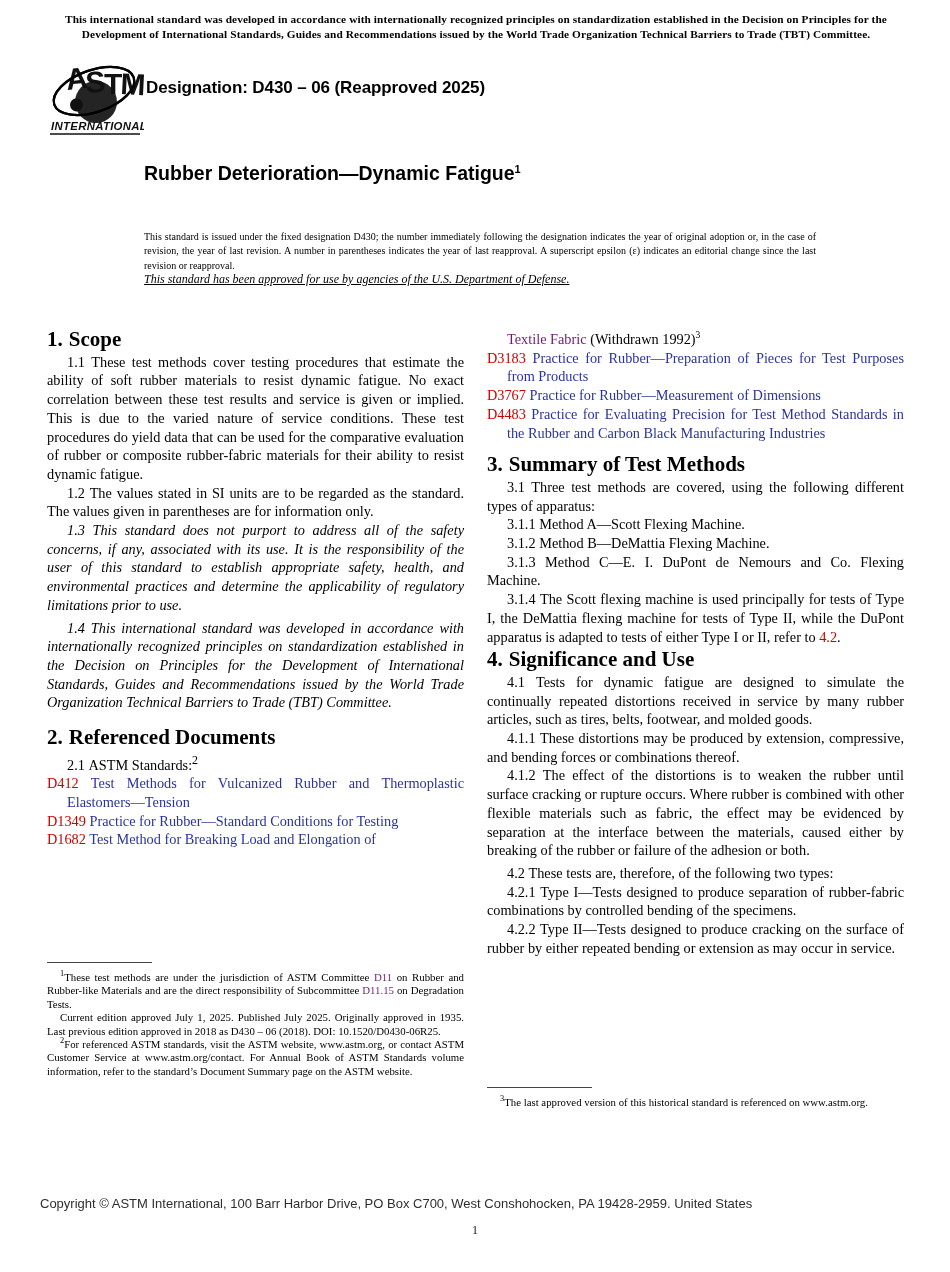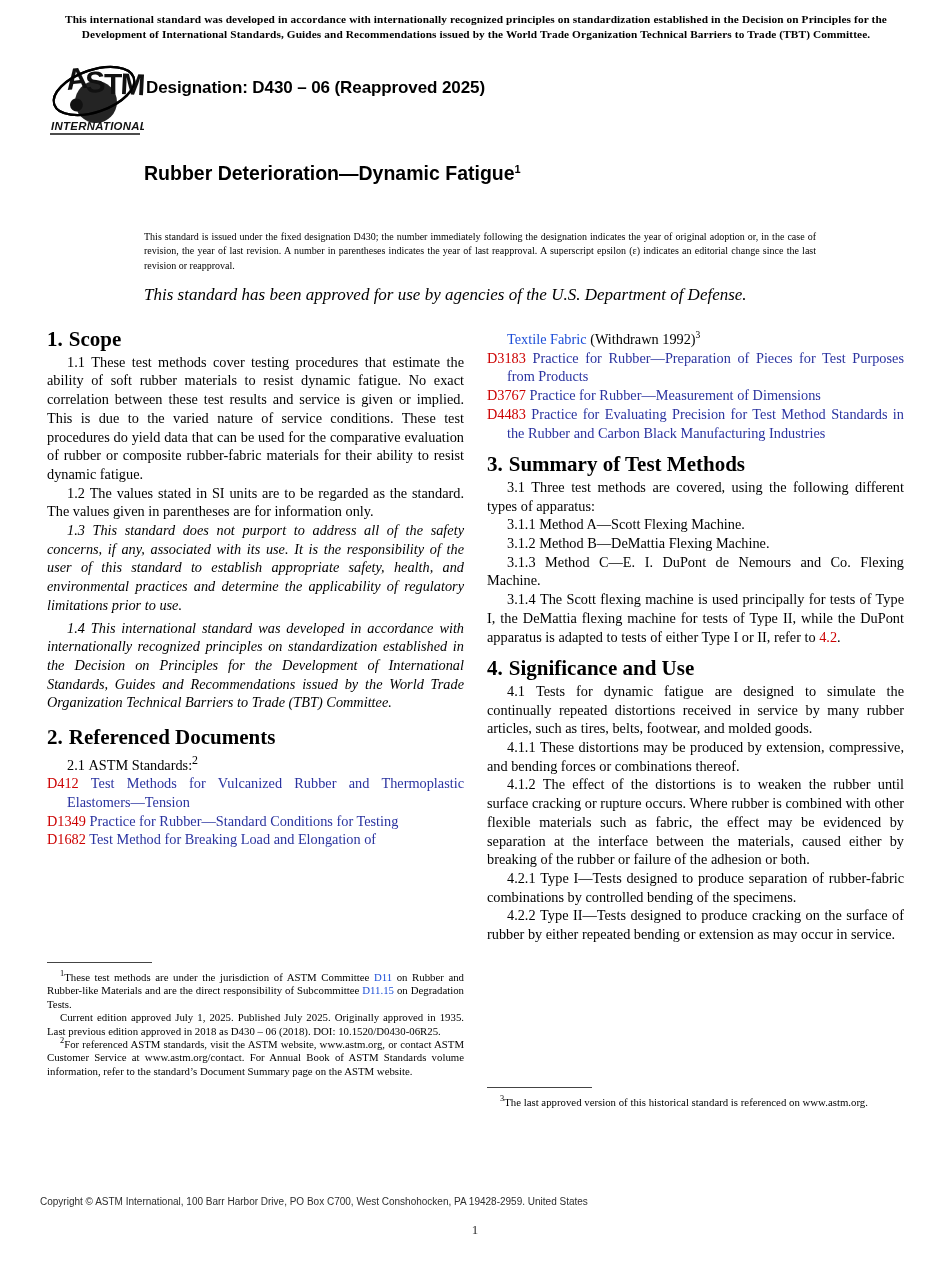--- a/index.html
+++ b/index.html
@@ -79,25 +79,26 @@
     left: 144px;
     top: 230px;
     width: 672px;
     font-size: 10px;
     line-height: 14.4px;
     text-align: justify;
   }
   .dod-note {
     position: absolute;
     left: 144px;
-    top: 288px;
+    top: 272px;
     width: 672px;
-    font-size: 17px;
+    font-size: 12px;
     font-style: italic;
     line-height: 14px;
+    text-decoration: underline;
   }
 
   
   .col {
     position: absolute;
     top: 330px;
     width: 417px;
     font-size: 14.3px;
     line-height: 18.7px;
     text-align: justify;
@@ -122,21 +123,21 @@
     text-align: justify;
     -webkit-hyphens: auto;
     hyphens: auto;
   }
   p.para.ital { font-style: italic; }
   p.gap { }
   p.gap-sm { margin-top: 4px; }
 
   .it { }
   .red  { color: #cc0000; }
-  .blue { color: #1d4ed8; }
+  .blue { color: #701a75; }
 
   
   .refitem {
     margin: 0;
     padding: 0 0 0 20px;
     text-indent: -20px;
     text-align: justify;
     color: #2a33a0;
   }
   .refitem .code { color: #cc0000; }
@@ -166,21 +167,21 @@
   }
   .footnotes sup { font-size: 8.4px; vertical-align: super; line-height: 0; }
 
   
   .copyright {
     position: absolute;
     left: 40px;
     top: 1196px;
     width: 870px;
     font-family: "Liberation Sans", "DejaVu Sans", sans-serif;
-    font-size: 10px;
+    font-size: 13px;
     color: #2e2e2e;
   }
   .pagenum {
     position: absolute;
     left: 0;
     top: 1222px;
     width: 950px;
     text-align: center;
     font-size: 13px;
     color: #2e2e2e;
@@ -315,36 +316,39 @@
     </p>
 
     <p class="para">
       <span>3.1.3</span>&nbsp;<span class="it">Method C</span><span>—E. I. DuPont de Nemours and Co. Flexing Machine.</span>
     </p>
 
     <p class="para">
       <span>3.1.4</span>&nbsp;<span>The Scott flexing machine is used principally for tests of Type I, the DeMattia flexing machine for tests of Type II, while the DuPont apparatus is adapted to tests of either Type I or II, refer to </span><span class="red">4.2</span><span>.</span>
     </p>
 
-    <h2 class="sec" style="margin-top:13px">
+    <h2 class="sec" style="margin-top:4px">
       <span class="num">4.</span><span>Significance and Use</span>
     </h2>
 
     <p class="para gap-sm">
       <span>4.1</span>&nbsp;<span>Tests for dynamic fatigue are designed to simulate the continually repeated distortions received in service by many rubber articles, such as tires, belts, footwear, and molded goods.</span>
     </p>
 
     <p class="para">
       <span>4.1.1</span>&nbsp;<span>These distortions may be produced by extension, compressive, and bending forces or combinations thereof.</span>
     </p>
 
     <p class="para">
       <span>4.1.2</span>&nbsp;<span>The effect of the distortions is to weaken the rubber until surface cracking or rupture occurs. Where rubber is combined with other flexible materials such as fabric, the effect may be evidenced by separation at the interface between the materials, caused either by breaking of the rubber or failure of the adhesion or both.</span>
     </p>
 
+    <p class="para gap-sm">
+      <span>4.2</span>&nbsp;<span>These tests are, therefore, of the following two types:</span>
+    </p>
 
     <p class="para">
       <span>4.2.1</span>&nbsp;<span class="it">Type I</span><span>—Tests designed to produce separation of rubber-fabric combinations by controlled bending of the specimens.</span>
     </p>
 
     <p class="para">
       <span>4.2.2</span>&nbsp;<span class="it">Type II</span><span>—Tests designed to produce cracking on the surface of rubber by either repeated bending or extension as may occur in service.</span>
     </p>
   </div>
 

